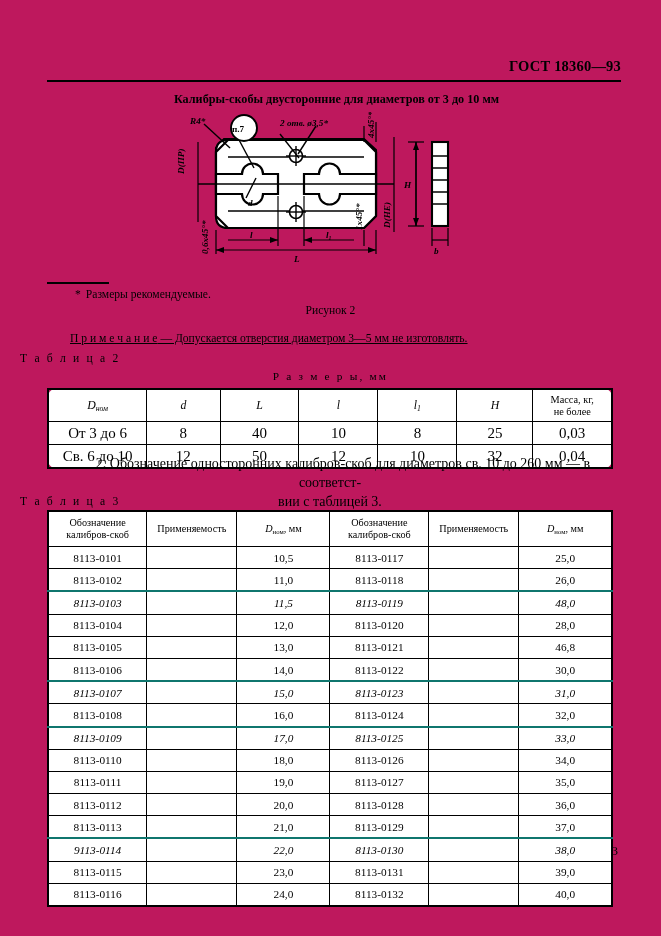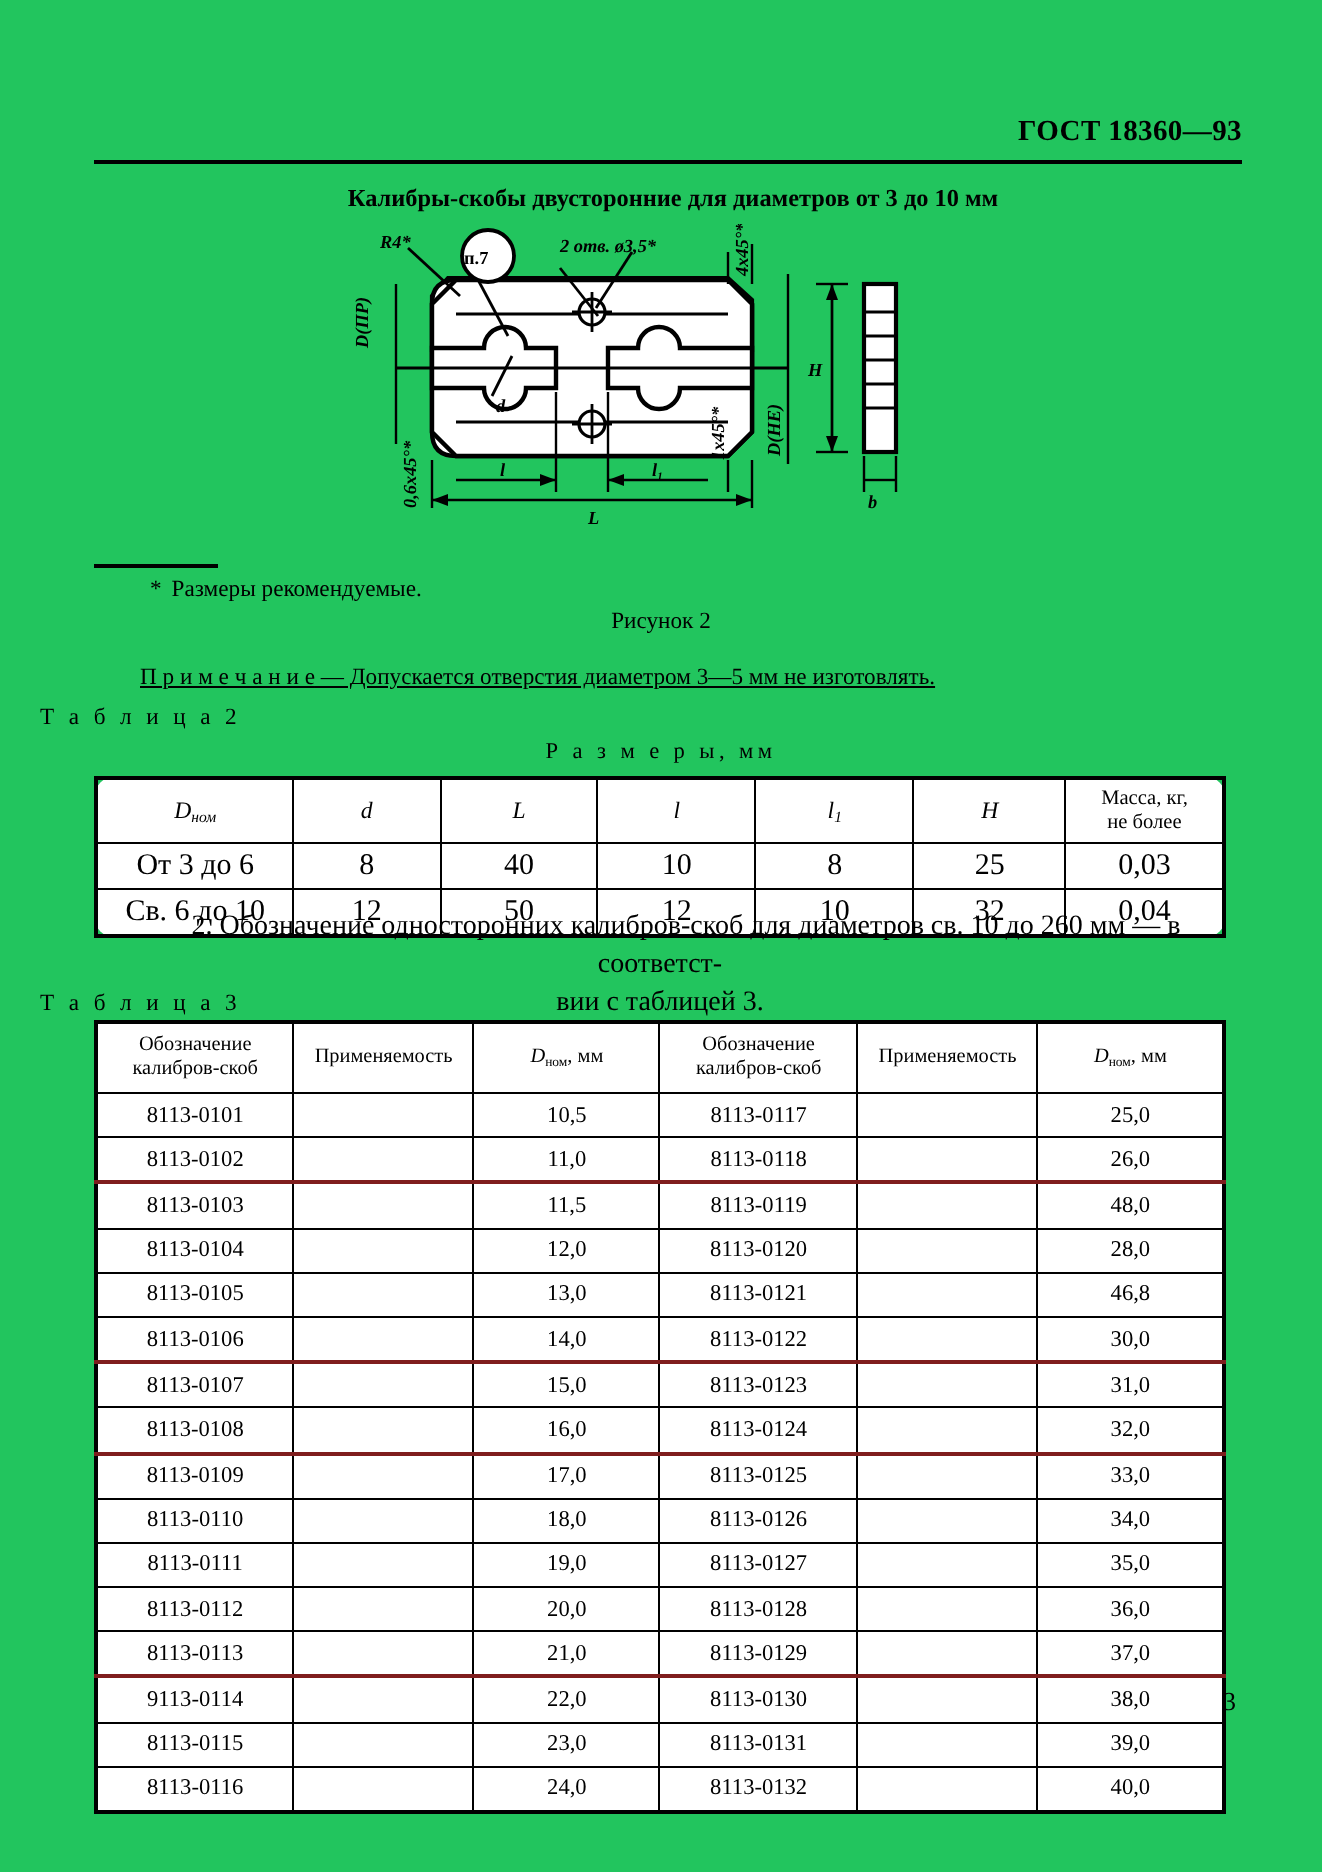--- a/index.html
+++ b/index.html
@@ -13,21 +13,21 @@
     position: relative;
     font-family: "Liberation Serif", serif;
     color: #000;
     overflow: hidden;
   }
   .page {
     position: absolute;
     left: 0; top: 0;
     width: 661px;
     height: 936px;
-    background: #22c55e;
+    background: #be185d;
   }
 
   
   .gost-header {
     position: absolute;
     left: 0; right: 40px;
     top: 58px;
     text-align: right;
     font-weight: bold;
     font-size: 14.5px;
@@ -152,21 +152,21 @@
     line-height: 1.18;
   }
   #table3 td {
     height: 17.2px;
     font-size: 11.3px;
   }
   .sub { font-size: 0.66em; vertical-align: -0.28em; letter-spacing: 0; }
   .ital { font-style: italic; }
 
   
-  #table3 tr.heavy td { border-top: 2px solid #7f1d1d; }
+  #table3 tr.heavy td { border-top: 2px solid #0f766e; font-style: italic; }
 
   
   .page-num {
     position: absolute;
     right: 43px;
     top: 843px;
     font-size: 13px;
   }
 </style>
 </head>

